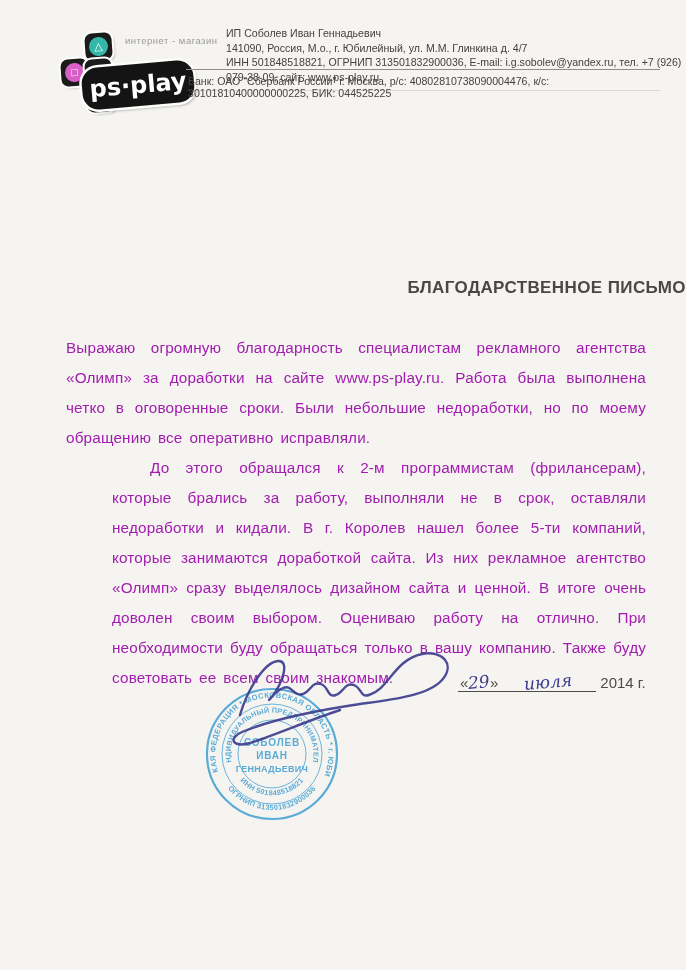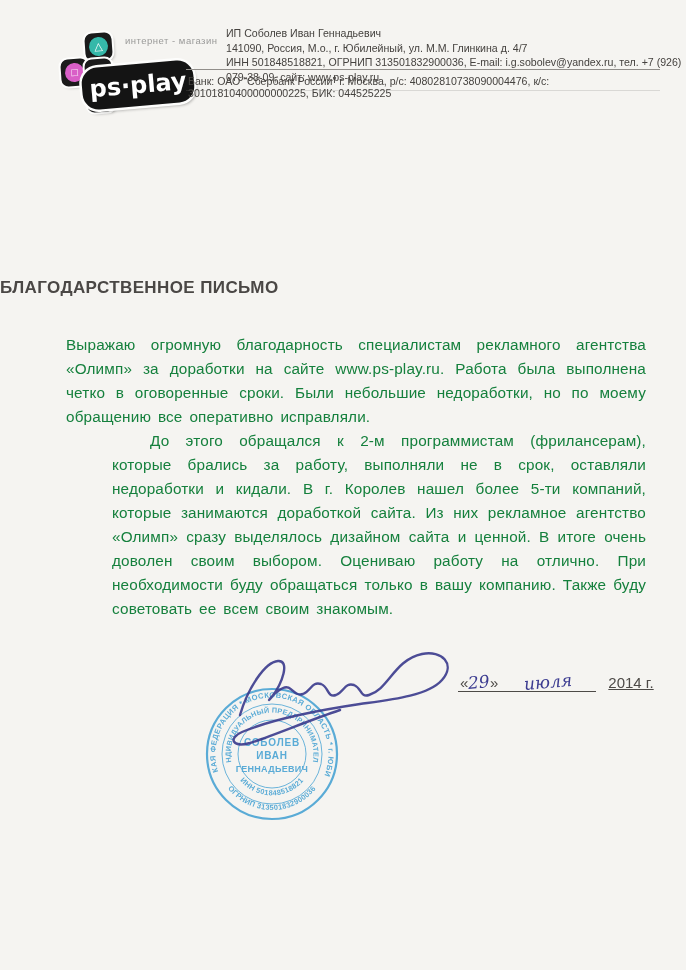--- a/index.html
+++ b/index.html
@@ -21,35 +21,35 @@
     display:flex;align-items:center;justify-content:center;color:#fff;font-size:11px;line-height:1;}
   .badge{position:absolute;left:22px;top:36px;width:112px;height:42px;background:#141414;
     border-radius:16px;transform:rotate(-5deg);box-shadow:0 0 0 2.5px #fdfdfc,2px 3px 3px rgba(0,0,0,.3);
     display:flex;align-items:center;justify-content:center;}
   .badge span{color:#fff;font-weight:bold;font-size:24px;letter-spacing:0px;font-family:"DejaVu Sans",sans-serif;}
   .hdr{position:absolute;left:188px;top:26px;width:472px;font-size:10.6px;line-height:14.6px;color:#45423f;margin-left:38px;}
   .hdr-rule{position:absolute;left:186px;top:69px;width:474px;height:1px;background:#918e8a;}
   .bank{position:absolute;left:188px;top:75px;width:472px;font-size:10.6px;color:#45423f;}
   .hdr-rule2{position:absolute;left:186px;top:90px;width:474px;height:1px;background:rgba(120,117,112,.22);}
   
-  .title{position:absolute;left:0;top:278px;width:100%;text-align:left;
+  .title{position:absolute;left:0;top:278px;width:100%;text-align:right;
     font-size:17px;font-weight:bold;letter-spacing:.4px;color:#4a4745;}
   .body{position:absolute;left:66px;top:333px;width:580px;
-    font-size:15.3px;line-height:24px;text-align:justify;letter-spacing:.15px;word-spacing:2.5px;color:#15803d;}
+    font-size:15.3px;line-height:30px;text-align:justify;letter-spacing:.15px;word-spacing:2.5px;color:#a21caf;}
   .body p{margin:0;}
   .body p.indent{text-indent:38px;margin-left:46px;}
   .closing{position:absolute;left:66px;top:658px;font-size:15.3px;line-height:28.5px;color:#4d4a47;}
   
   .dateline{position:absolute;left:458px;top:674px;font-size:15px;color:#4d4a47;white-space:nowrap;}
   .u{display:inline-block;border-bottom:1px solid #4d4a47;}
   .day-slot{padding:0 2px;}
   .month-slot{width:96px;text-align:center;}
   .hand{display:inline-block;font-family:"DejaVu Serif",serif;font-style:italic;
     font-size:17px;color:#3b3b90;transform:rotate(-5deg);line-height:1;}
-  .year{margin-left:12px;text-decoration:underline;}
+  .year{margin-left:4px;}
   
   .stamp{position:absolute;left:202px;top:684px;width:140px;height:140px;opacity:.85;}
   .stamp text{font-family:"Liberation Sans",sans-serif;font-weight:bold;}
   .sig{position:absolute;left:170px;top:640px;width:300px;height:130px;}
 </style>
 </head>
 <body>
 
 <div class="page">
 

